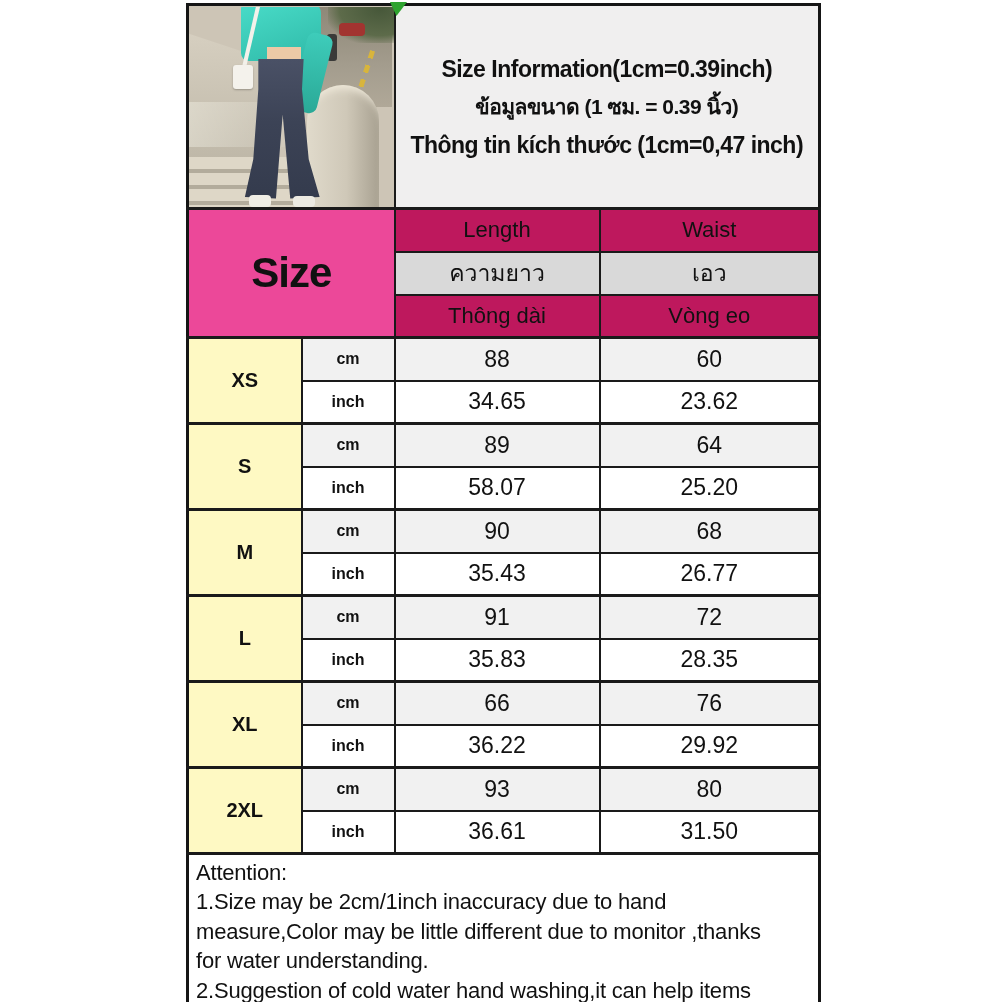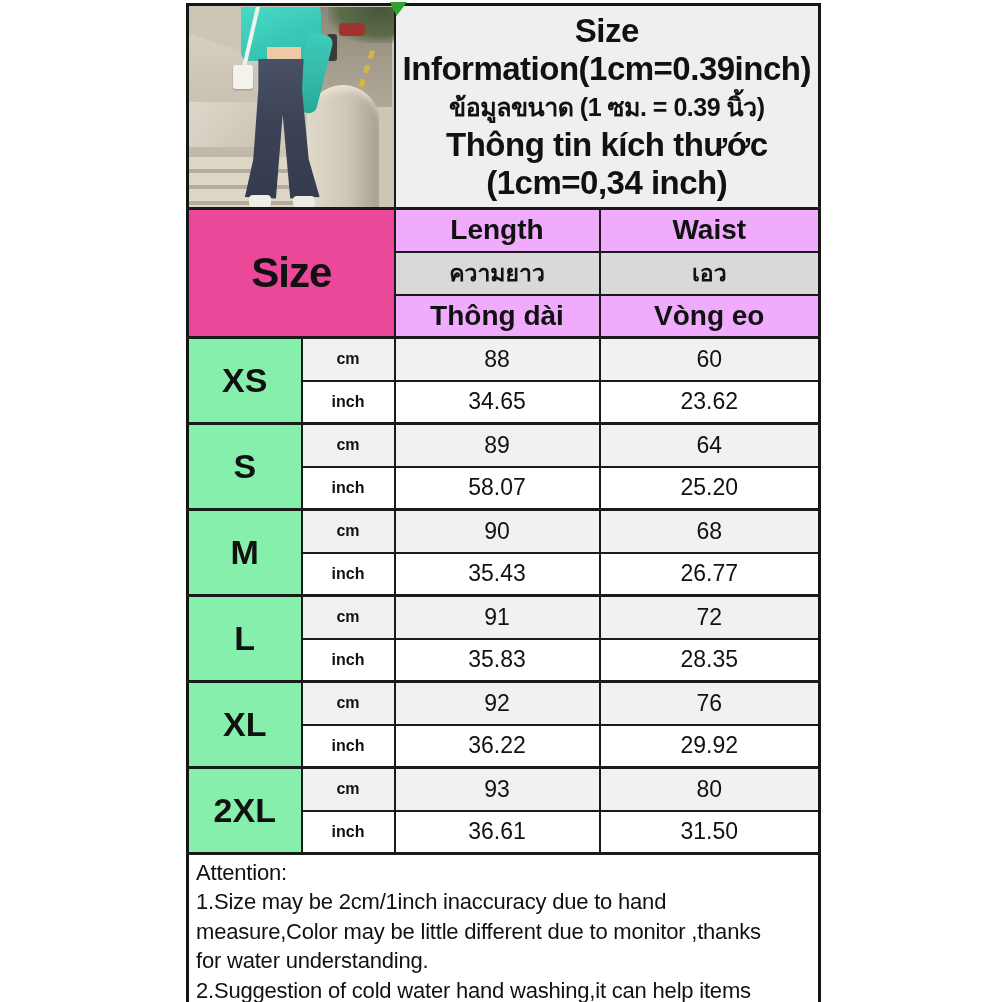--- a/index.html
+++ b/index.html
@@ -20,32 +20,32 @@
     border:2px solid #1a1a1a;
     text-align:center; vertical-align:middle;
     padding:0; overflow:hidden;
   }
   tr.thick-top td, tr.block-top td { border-top-width:3px; }
 
   
   tr.r-img { height:204px; }
   td.cell-photo { background:#cdc5b6; padding:0; }
   td.cell-title { background:#f0efef; }
-  .title-line { font-weight:700; font-size:33px; line-height:38px; letter-spacing:-0.5px; }
-  .title-th   { font-size:25px; }
+  .title-line { font-weight:700; font-size:23px; line-height:38px; letter-spacing:-0.5px; }
+  .title-th   { font-size:21px; }
 
   
   tr.r-head { height:43px; }
   td.c-size { background:#ec4899; font-weight:700; font-size:42px; letter-spacing:-1px; }
-  td.c-head { background:#f0abfc; font-weight:700; font-size:28px; }
-  td.c-head-th { background:#d9d9d9; font-weight:700; font-size:23px;margin-top:24px; }
+  td.c-head { background:#be185d; font-weight:400; font-size:22px; }
+  td.c-head-th { background:#d9d9d9; font-weight:400; font-size:23px;margin-top:24px; }
 
   
   tr.r-cm, tr.r-inch { height:43px; }
-  td.c-label { background:#86efac; font-weight:700; font-size:34px; }
+  td.c-label { background:#fef9c3; font-weight:700; font-size:20px; }
   tr.r-cm  td.c-unit, tr.r-cm  td.c-val { background:#f1f1f1; }
   tr.r-inch td.c-unit, tr.r-inch td.c-val { background:#ffffff; }
   td.c-unit { font-weight:700; font-size:16px; }
   td.c-val  { font-weight:400; font-size:23px; }
 
   
   tr.r-att { height:146px; }
   td.c-att {
     text-align:left; vertical-align:top;
     padding:3px 6px 0 7px; background:#ffffff;
@@ -132,21 +132,21 @@
           <div class="ph-strap"></div>
           <div class="ph-jeans"></div>
           <div class="ph-bag"></div>
           <div class="ph-shoe-l"></div>
           <div class="ph-shoe-r"></div>
         </div>
       </td>
       <td colspan="2" class="cell-title">
         <div class="title-line">Size Information(1cm=0.39inch)</div>
         <div class="title-line title-th">ข้อมูลขนาด (1 ซม. = 0.39 นิ้ว)</div>
-        <div class="title-line">Thông tin kích thước (1cm=0,34 inch)</div>
+        <div class="title-line">Thông tin kích thước (1cm=0,47 inch)</div>
       </td>
     </tr>
 
     <tr class="r-head thick-top">
       <td colspan="2" rowspan="3" class="c-size">Size</td>
       <td class="c-head">Length</td>
       <td class="c-head">Waist</td>
     </tr>
     <tr class="r-head">
       <td class="c-head-th">ความยาว</td>
@@ -201,21 +201,21 @@
     </tr>
     <tr class="r-inch">
       <td class="c-unit">inch</td>
       <td class="c-val">35.83</td>
       <td class="c-val">28.35</td>
     </tr>
 
     <tr class="r-cm block-top">
       <td rowspan="2" class="c-label">XL</td>
       <td class="c-unit">cm</td>
-      <td class="c-val">92</td>
+      <td class="c-val">66</td>
       <td class="c-val">76</td>
     </tr>
     <tr class="r-inch">
       <td class="c-unit">inch</td>
       <td class="c-val">36.22</td>
       <td class="c-val">29.92</td>
     </tr>
 
     <tr class="r-cm block-top">
       <td rowspan="2" class="c-label">2XL</td>

